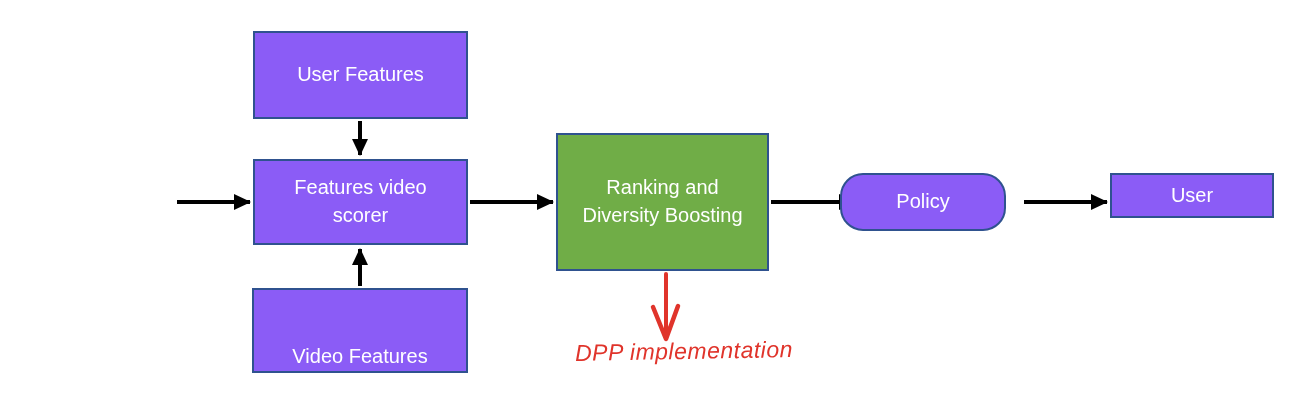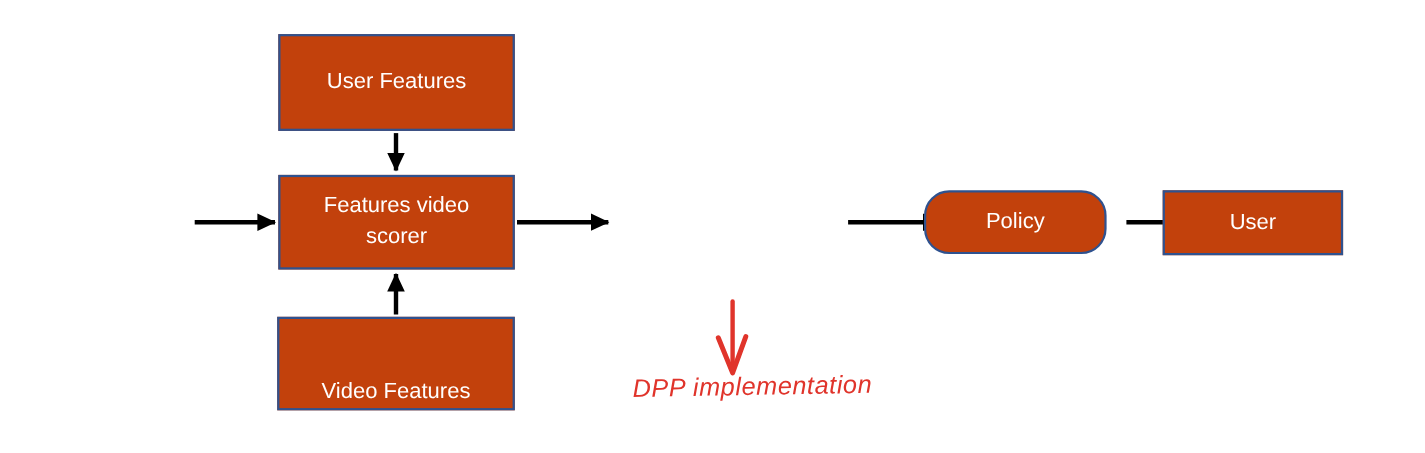--- a/index.html
+++ b/index.html
@@ -22,35 +22,35 @@
     width: 1295px;
     height: 412px;
   }
   .node {
     position: absolute;
     display: flex;
     align-items: center;
     justify-content: center;
     text-align: center;
     box-sizing: border-box;
-    background: #c2410c;
+    background: #8b5cf6;
     border: 2px solid #2f528f;
     color: #ffffff;
     font-size: 20px;
     line-height: 1.38;
     padding: 0 14px;
   }
   .node.green { background: #70ad47; }
   .n-candidate      { left: 22px;   top: 168px; width: 153px; height: 68px;  padding: 0 8px; }
   .n-user-features  { left: 253px;  top: 31px;  width: 215px; height: 88px; }
   .n-scorer         { left: 253px;  top: 159px; width: 215px; height: 86px; }
   .n-video-features { left: 252px;  top: 288px; width: 216px; height: 85px; align-items: flex-end; }
   .n-ranking        { left: 556px;  top: 133px; width: 213px; height: 138px; }
   .n-policy         { left: 840px;  top: 173px; width: 166px; height: 58px; border-radius: 23px; }
-  .n-user           { left: 1057px; top: 173px; width: 164px; height: 59px; }
+  .n-user           { left: 1110px; top: 173px; width: 164px; height: 45px; }
   .annotation {
     position: absolute;
     left: 552px;
     top: 338px;
     width: 264px;
     text-align: center;
     color: #e0342b;
     font-size: 23px;
     font-style: italic;
     letter-spacing: 0.5px;
@@ -86,20 +86,23 @@
   </div>
 
   <div class="node n-scorer">
     <span>Features video scorer</span>
   </div>
 
   <div class="node n-video-features">
     <span>Video Features</span>
   </div>
 
+  <div class="node green n-ranking">
+    <span>Ranking and Diversity Boosting</span>
+  </div>
 
   <div class="node n-policy">
     <span>Policy</span>
   </div>
 
   <div class="node n-user">
     <span>User</span>
   </div>
 
   <div class="annotation">DPP implementation</div>

